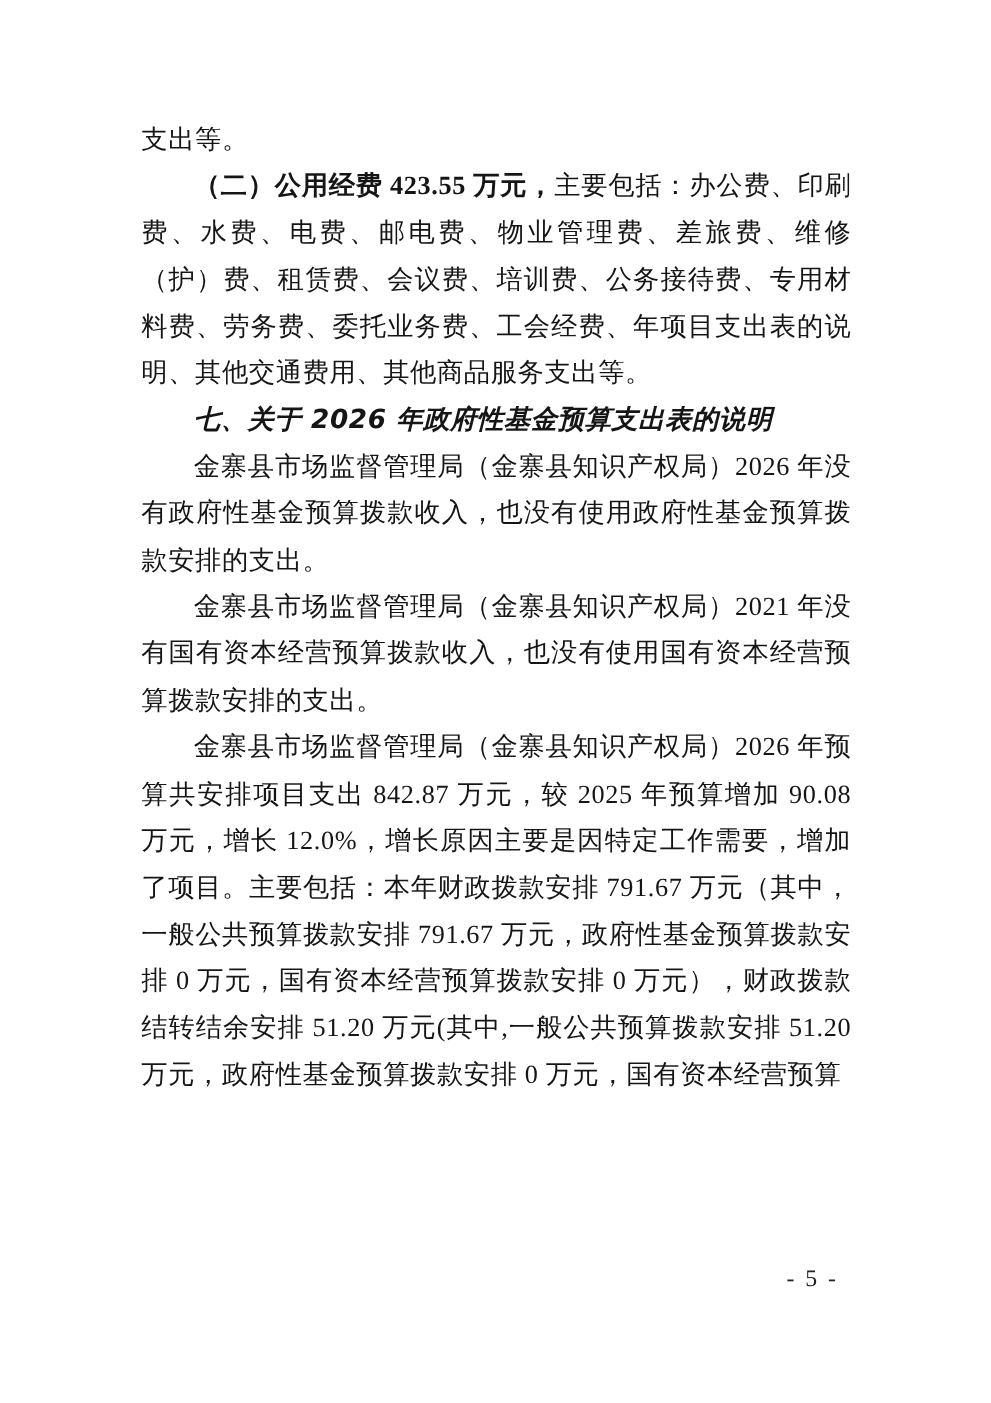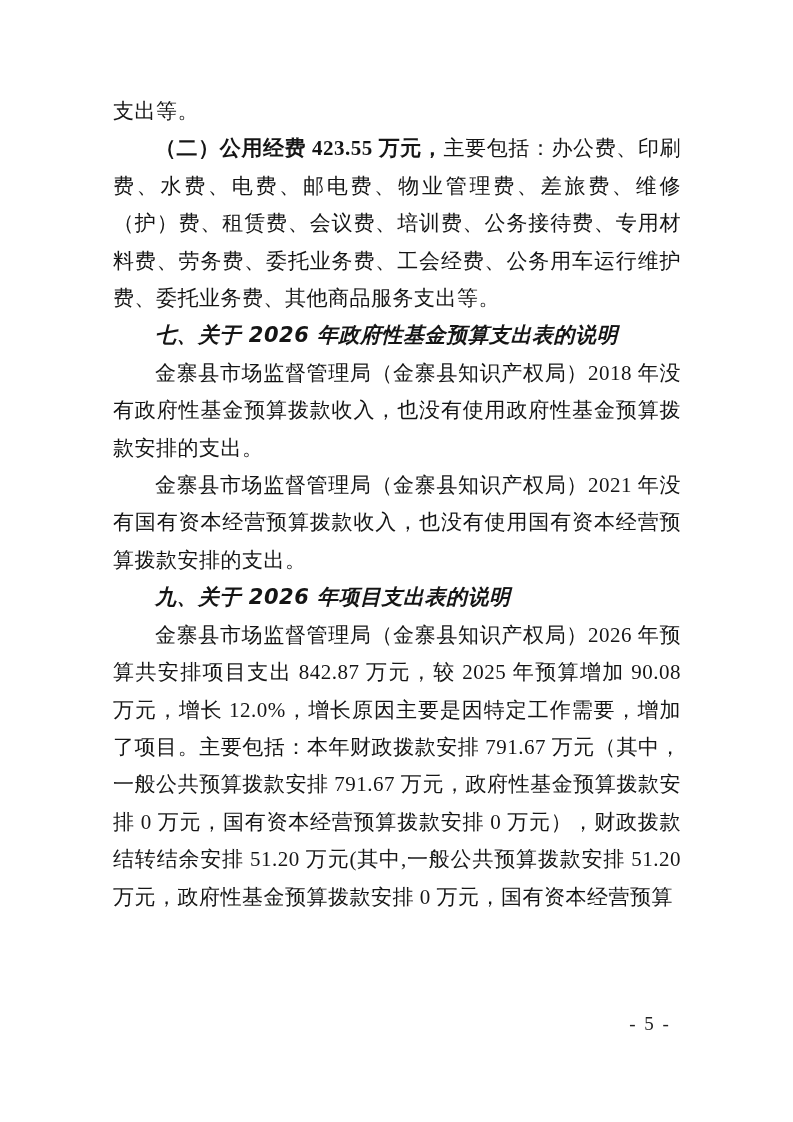--- a/index.html
+++ b/index.html
@@ -60,29 +60,28 @@
   }
 </style>
 </head>
 <body>
 
 <div class="page">
   <div class="content">
 
     <p class="body-par">支出等。</p>
 
-    <p class="body-par indent"><span class="lead-bold">（二）公用经费 423.55 万元，</span><span>主要包括：办公费、印刷费、水费、电费、邮电费、物业管理费、差旅费、维修（护）费、租赁费、会议费、培训费、公务接待费、专用材料费、劳务费、委托业务费、工会经费、公务用车运行维护费、委托业务费、其他商品服务支出等。</span></p>
+    <p class="body-par indent"><span class="lead-bold">（二）公用经费 423.55 万元，</span><span>主要包括：办公费、印刷费、水费、电费、邮电费、物业管理费、差旅费、维修（护）费、租赁费、会议费、培训费、公务接待费、专用材料费、劳务费、委托业务费、工会经费、年项目支出表的说明、其他交通费用、其他商品服务支出等。</span></p>
 
     <h2 class="heading">七、关于 2026 年政府性基金预算支出表的说明</h2>
 
-    <p class="body-par indent">金寨县市场监督管理局（金寨县知识产权局）2018 年没有政府性基金预算拨款收入，也没有使用政府性基金预算拨款安排的支出。</p>
+    <p class="body-par indent">金寨县市场监督管理局（金寨县知识产权局）2026 年没有政府性基金预算拨款收入，也没有使用政府性基金预算拨款安排的支出。</p>
 
 
     <p class="body-par indent">金寨县市场监督管理局（金寨县知识产权局）2021 年没有国有资本经营预算拨款收入，也没有使用国有资本经营预算拨款安排的支出。</p>
 
-    <h2 class="heading">九、关于 2026 年项目支出表的说明</h2>
 
     <p class="body-par indent">金寨县市场监督管理局（金寨县知识产权局）2026 年预算共安排项目支出 842.87 万元，较 2025 年预算增加 90.08 万元，增长 12.0%，增长原因主要是因特定工作需要，增加了项目。主要包括：本年财政拨款安排 791.67 万元（其中，一般公共预算拨款安排 791.67 万元，政府性基金预算拨款安排 0 万元，国有资本经营预算拨款安排 0 万元），财政拨款结转结余安排 51.20 万元(其中,一般公共预算拨款安排 51.20 万元，政府性基金预算拨款安排 0 万元，国有资本经营预算</p>
 
   </div>
 
   <div class="page-number">- 5 -</div>
 </div>
 
 </body></html>

